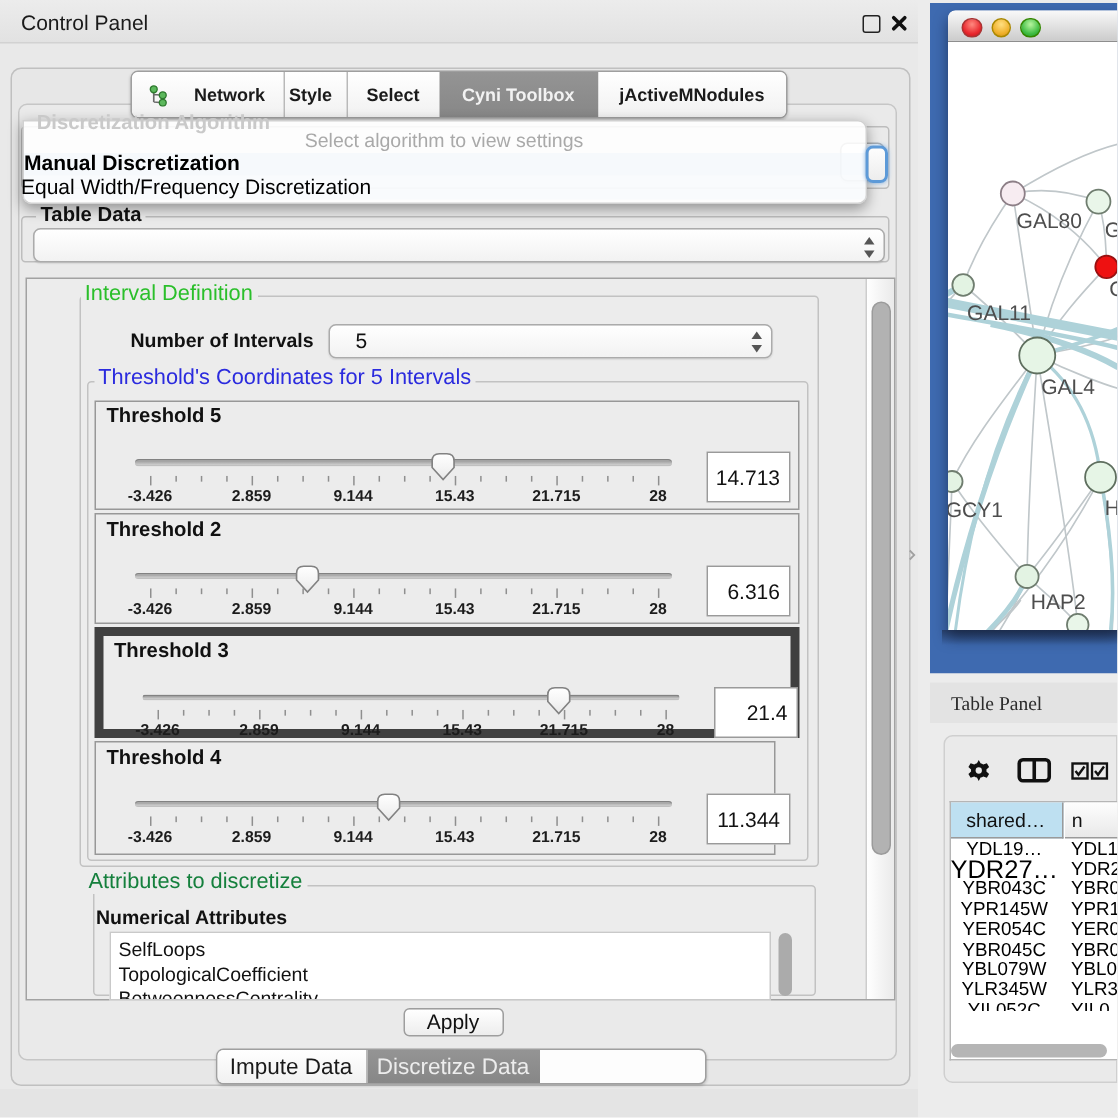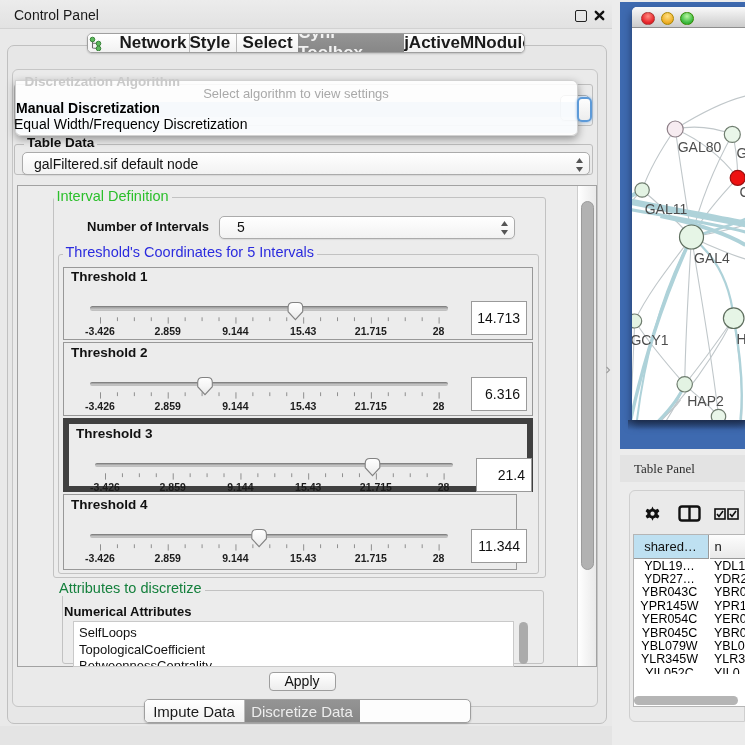--- a/index.html
+++ b/index.html
@@ -31,21 +31,21 @@
   <svg style="position:absolute;left:594px;top:10px;" width="11" height="11" viewBox="0 0 11 11">
     <path d="M1.8,1.8 L9.2,9.2 M9.2,1.8 L1.8,9.2" stroke="#111" stroke-width="2.4" stroke-linecap="round"></path>
   </svg>
 
   
   <div style="position:absolute;left:7px;top:45px;width:600px;height:679px;border:1px solid #c0c0c0;border-radius:7px;background:#e7e7e7;box-sizing:border-box;"></div>
   
   <div style="position:absolute;left:11.5px;top:69px;width:586px;height:638px;border:1px solid #c6c6c6;border-radius:6px;background:#eaeaea;box-sizing:border-box;"></div>
 
   
-  <div style="position:absolute;left:86.5px;top:33px;width:438.5px;height:20px;background:#fdfdfd;border:1px solid #9f9f9f;border-radius:5px;box-shadow:0 1px 2px rgba(0,0,0,0.18);display:flex;box-sizing:border-box;overflow:hidden;font-size:17px;font-weight:bold;">
+  <div style="position:absolute;left:86.5px;top:47px;width:438.5px;height:32px;background:#fdfdfd;border:1px solid #9f9f9f;border-radius:5px;box-shadow:0 1px 2px rgba(0,0,0,0.18);display:flex;box-sizing:border-box;overflow:hidden;font-size:12px;font-weight:bold;">
     <div class="seg" style="flex:0 0 101px;border-right:1px solid #b9b9b9;">
       <svg width="13" height="15" viewBox="0 0 13 15" style="margin-right:17px;">
           <path d="M3.5,4 L3.5,12 M3.5,7 L9.5,7.5 M3.5,12 L9.5,12.5" stroke="#6a6a6a" stroke-width="1.1" fill="none"></path>
           <circle cx="3.5" cy="3.5" r="2.3" fill="#5cb85c" stroke="#2f7a2f" stroke-width="0.9"></circle>
           <circle cx="9.5" cy="7.5" r="2.3" fill="#5cb85c" stroke="#2f7a2f" stroke-width="0.9"></circle>
           <circle cx="9.5" cy="12.5" r="2.3" fill="#5cb85c" stroke="#2f7a2f" stroke-width="0.9"></circle>
         </svg>
       Network</div>
     <div class="seg" style="flex:0 0 42px;border-right:1px solid #b9b9b9;box-sizing:border-box;padding-right:6px;">Style</div>
     <div class="seg" style="flex:0 0 61px;">Select</div>
@@ -54,21 +54,20 @@
   </div>
 
   
   <div class="gbox" style="left:14px;top:83.5px;width:578.5px;height:42.5px;"></div>
   <div class="combo" style="left:560px;top:95px;width:30px;height:26px;"></div>
 
   
   <div class="gbox" style="left:14px;top:143.5px;width:578.5px;height:31.5px;"></div>
   <div class="gtitle" style="left:24px;top:135px;background:#eaeaea;font-size:13.5px;font-weight:bold;color:#111;">Table Data</div>
   <div class="combo" style="left:22px;top:152px;width:568px;height:23px;">
-    <div class="txt">galFiltered.sif default node</div>
     <svg style="position:absolute;right:5px;top:3.5px;" width="9" height="16" viewBox="0 0 9 16">
         <path d="M4.5,1 L8,6 L1,6 Z" fill="#555"></path>
         <path d="M4.5,15 L8,10 L1,10 Z" fill="#555"></path>
       </svg>
   </div>
 
   
   <div style="position:absolute;left:16.5px;top:185px;width:580px;height:482px;border:1px solid #a2a2a2;background:#ececec;box-sizing:border-box;"></div>
   
   <div style="position:absolute;left:577px;top:186px;width:19px;height:480px;background:linear-gradient(to right,#ffffff,#f2f2f2 60%,#eaeaea);border-left:1px solid #cdcdcd;box-sizing:border-box;"></div>
@@ -86,21 +85,21 @@
         <path d="M4.5,15 L8,10 L1,10 Z" fill="#555"></path>
       </svg>
   </div>
 
   
   <div class="gbox" style="left:58px;top:254px;width:481px;height:320px;border-color:#c2c2c2;"></div>
   <div class="gtitle" style="left:62.5px;top:243.5px;background:#ececec;color:#2b2bde;">Threshold's Coordinates for 5 Intervals</div>
 
   
 <div style="position:absolute;left:63px;top:266.5px;width:470px;height:73px;border:1px solid #989898;background:#ececec;box-sizing:border-box;">
- <div style="position:absolute;left:7px;top:1.5px;font-size:13.5px;font-weight:bold;color:#111;">Threshold 1</div>
+ <div style="position:absolute;left:7px;top:1.5px;font-size:13.5px;font-weight:bold;color:#111;">Threshold 5</div>
  <div style="position:absolute;left:26px;top:38.5px;width:358px;height:4.5px;border-radius:2.5px;background:linear-gradient(#9a9a9a,#cfcfcf);border-top:1px solid #828282;border-bottom:1px solid #c0c0c0;box-sizing:border-box;"></div>
  <svg style="position:absolute;left:0;top:0;" width="470" height="73" viewBox="0 0 470 73">
         <rect x="36.00" y="49.3" width="1" height="6.3" fill="#8f8f8f"></rect>
         <rect x="52.93" y="49.3" width="1" height="3.8" fill="#8f8f8f"></rect>
         <rect x="69.86" y="49.3" width="1" height="3.8" fill="#8f8f8f"></rect>
         <rect x="86.79" y="49.3" width="1" height="3.8" fill="#8f8f8f"></rect>
         <rect x="103.72" y="49.3" width="1" height="6.3" fill="#8f8f8f"></rect>
         <rect x="120.65" y="49.3" width="1" height="3.8" fill="#8f8f8f"></rect>
         <rect x="137.58" y="49.3" width="1" height="3.8" fill="#8f8f8f"></rect>
         <rect x="154.51" y="49.3" width="1" height="3.8" fill="#8f8f8f"></rect>
@@ -358,21 +357,21 @@
     <path d="M3,6 L5,8.5 L9,3" fill="none" stroke="#111" stroke-width="1.6"></path>
   </svg>
 
   
   <div style="position:absolute;left:633px;top:534px;width:112px;height:173px;background:#ffffff;border:1px solid #b5b5b5;border-right:none;box-sizing:border-box;"></div>
   <div style="position:absolute;left:633.5px;top:534.5px;width:75px;height:24.5px;background:#bee0f1;border-right:1px solid #9a9a9a;border-bottom:1px solid #9a9a9a;box-sizing:border-box;text-align:center;font-size:13px;color:#111;line-height:24px;">shared…</div>
   <div style="position:absolute;left:709.5px;top:534.5px;width:36px;height:24.5px;background:linear-gradient(#fdfdfd,#e9e9e9);border-bottom:1px solid #9a9a9a;box-sizing:border-box;font-size:13px;color:#111;line-height:24px;padding-left:5px;">n</div>
   <div style="position:absolute;left:630px;top:558px;width:115px;height:115.5px;overflow:hidden;">
       <div style="position:absolute;left:3px;top:1.5px;width:73px;height:13.4px;text-align:center;font-size:12.5px;color:#000;line-height:13.4px;">YDL19…</div>
       <div style="position:absolute;left:84px;top:1.5px;width:31px;height:13.4px;font-size:12.5px;color:#000;line-height:13.4px;overflow:hidden;">YDL1</div>
-      <div style="position:absolute;left:3px;top:14.9px;width:73px;height:13.4px;text-align:center;font-size:12px;color:#000;line-height:13.4px;">YDR27…</div>
+      <div style="position:absolute;left:3px;top:14.9px;width:73px;height:13.4px;text-align:center;font-size:17px;color:#000;line-height:13.4px;">YDR27…</div>
       <div style="position:absolute;left:84px;top:14.9px;width:31px;height:13.4px;font-size:12.5px;color:#000;line-height:13.4px;overflow:hidden;">YDR2</div>
       <div style="position:absolute;left:3px;top:28.3px;width:73px;height:13.4px;text-align:center;font-size:12.5px;color:#000;line-height:13.4px;">YBR043C</div>
       <div style="position:absolute;left:84px;top:28.3px;width:31px;height:13.4px;font-size:12.5px;color:#000;line-height:13.4px;overflow:hidden;">YBR0</div>
       <div style="position:absolute;left:3px;top:41.7px;width:73px;height:13.4px;text-align:center;font-size:12.5px;color:#000;line-height:13.4px;">YPR145W</div>
       <div style="position:absolute;left:84px;top:41.7px;width:31px;height:13.4px;font-size:12.5px;color:#000;line-height:13.4px;overflow:hidden;">YPR1</div>
       <div style="position:absolute;left:3px;top:55.1px;width:73px;height:13.4px;text-align:center;font-size:12.5px;color:#000;line-height:13.4px;">YER054C</div>
       <div style="position:absolute;left:84px;top:55.1px;width:31px;height:13.4px;font-size:12.5px;color:#000;line-height:13.4px;overflow:hidden;">YER0</div>
       <div style="position:absolute;left:3px;top:68.5px;width:73px;height:13.4px;text-align:center;font-size:12.5px;color:#000;line-height:13.4px;">YBR045C</div>
       <div style="position:absolute;left:84px;top:68.5px;width:31px;height:13.4px;font-size:12.5px;color:#000;line-height:13.4px;overflow:hidden;">YBR0</div>
       <div style="position:absolute;left:3px;top:81.9px;width:73px;height:13.4px;text-align:center;font-size:12.5px;color:#000;line-height:13.4px;">YBL079W</div>

